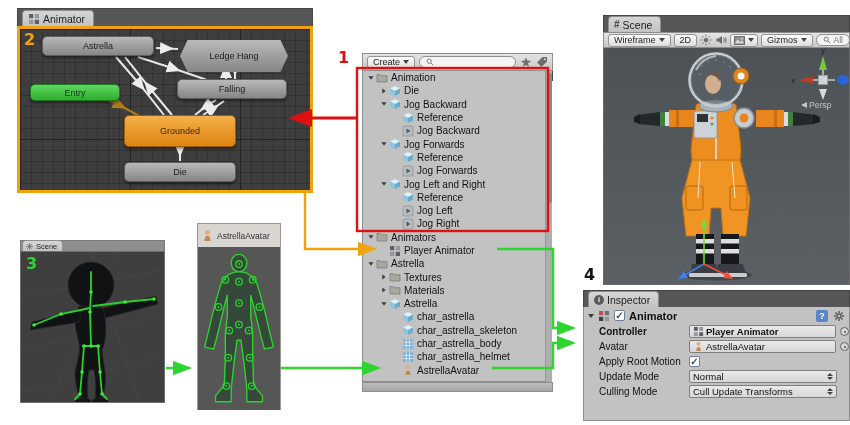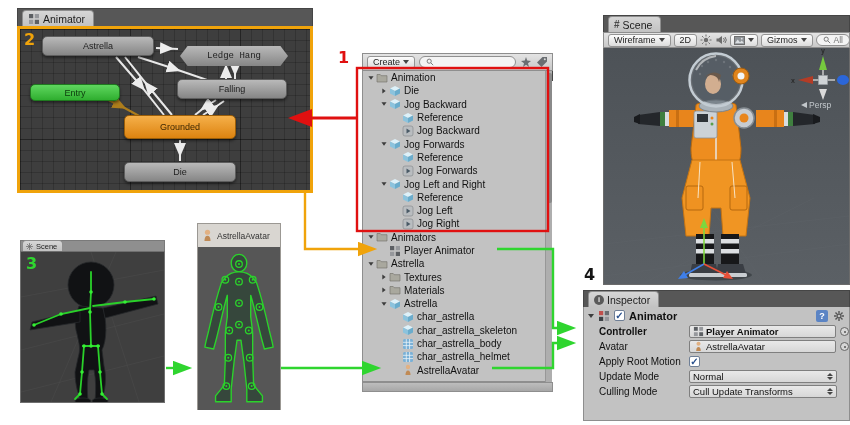--- a/index.html
+++ b/index.html
@@ -126,30 +126,30 @@
         <path d="M152 86 L128 57 L105 28" marker-mid="url(#aw)"></path>
         <path d="M196 71 L185 78 L175 86" marker-mid="url(#aw)"></path>
         <path d="M183 86 L194 79 L204 72" marker-mid="url(#aw)"></path>
         <path d="M160 111 L160 122 L160 132" marker-mid="url(#aw)"></path>
       </g>
       <path d="M80 67 L101 77 L121 88" stroke="#ad7d1c" stroke-width="2" fill="none" marker-mid="url(#ao)"></path>
     </svg>
     <div class="state" style="left:22px;top:7px;width:112px;height:20px;">
         <span>Astrella</span>
       </div>
-    <div class="state hex" style="left:160px;top:17px;width:108px;height:20px;font-family:Liberation Mono, monospace;">
+    <div class="state hex" style="left:160px;top:11px;width:108px;height:32px;">
         <span>Ledge Hang</span>
       </div>
     <div class="state" style="left:157px;top:50px;width:110px;height:20px;">
         <span>Falling</span>
       </div>
     <div class="state green" style="left:10px;top:55px;width:90px;height:17px;">
         <span>Entry</span>
       </div>
-    <div class="state orange" style="left:104px;top:86px;width:112px;height:24px;">
+    <div class="state orange" style="left:104px;top:86px;width:112px;height:32px;">
         <span>Grounded</span>
       </div>
     <div class="state" style="left:104px;top:133px;width:112px;height:20px;">
         <span>Die</span>
       </div>
   </div>
 
   <div class="tabstrip" id="project-strip">
     <div class="tab">
       <span class="icon12">

